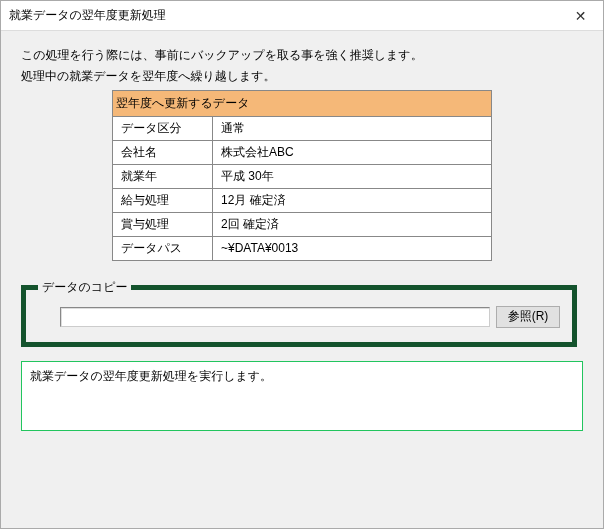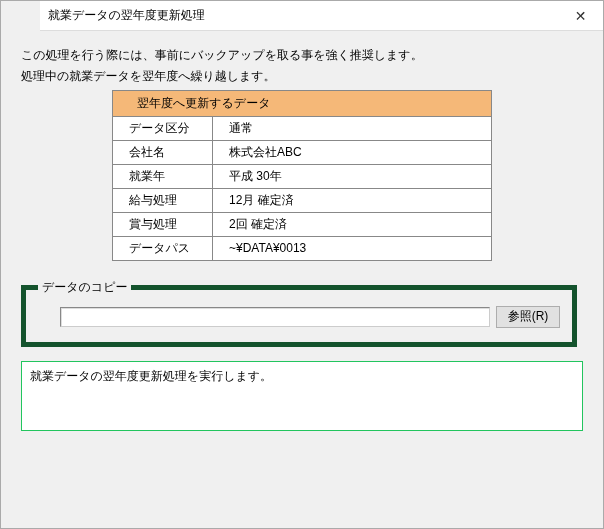--- a/index.html
+++ b/index.html
@@ -20,47 +20,46 @@
     display: flex;
     flex-direction: column;
   }
   .titlebar {
     height: 30px;
     background: #fff;
     border-bottom: 1px solid #ddd;
     display: flex;
     align-items: center;
     padding: 0 0 0 8px;
-    margin-left: 39px;
   }
   .titlebar-text { flex: 1; font-size: 12px; color: #000; }
   .close-btn {
     width: 45px; height: 29px;
     display: flex; align-items: center; justify-content: center;
     font-size: 14px; color: #333;
   }
   .content { padding: 16px 20px 10px 20px; flex: 1; display: flex; flex-direction: column; }
   .msg { line-height: 1.45; margin-bottom: 4px; }
   .msg2 { margin-top: 14px; margin-bottom: 18px; }
   .table-wrap { display: flex; justify-content: center; margin-bottom: 18px; }
   table.data {
     border-collapse: collapse;
     width: 380px;
     background: #fff;
   }
   table.data th {
     background: #f5b878;
     text-align: left;
     font-weight: normal;
-    padding: 4px 24px;
+    padding: 4px 3px;
     border: 1px solid #888;
   }
   table.data td {
     border: 1px solid #888;
-    padding: 3px 16px;
+    padding: 3px 8px;
     background: #fff;
   }
   table.data td.label { width: 100px; }
   fieldset.copy {
     border: 5px solid #14532d;
     padding: 10px 12px 14px 12px;
     margin: 0 6px 14px 0;
   }
   fieldset.copy legend { padding: 0 4px; }
   .chk-row { margin: 2px 0 8px 6px; }

